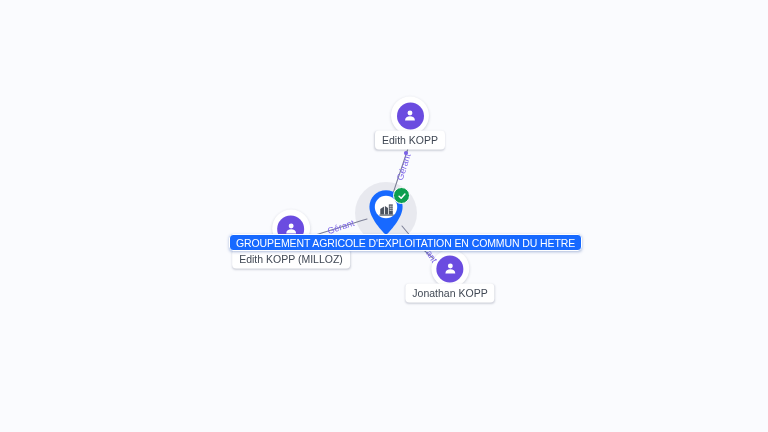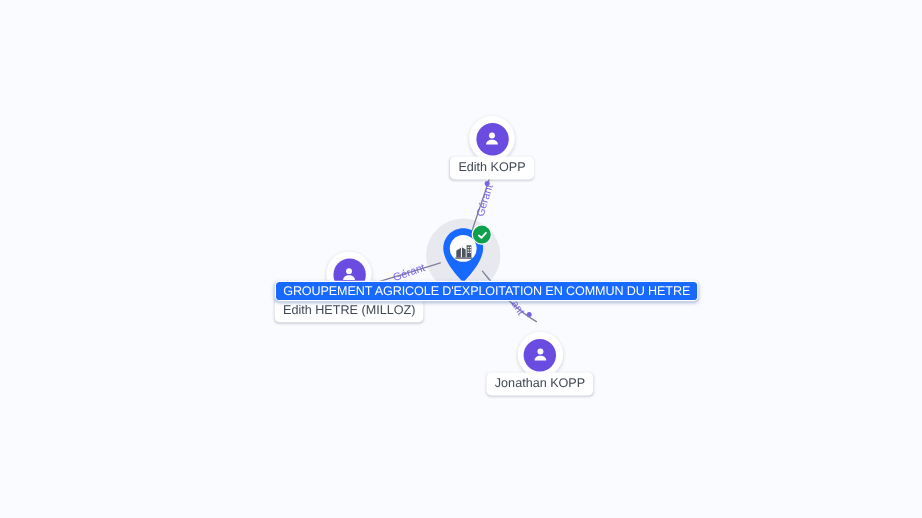--- a/index.html
+++ b/index.html
@@ -183,36 +183,36 @@
 
   <div class="node" style="left:291px; top:239px;">
     <div class="person-ring">
       <div class="person-avatar">
         <svg width="16" height="16" viewBox="0 0 24 24" fill="#ffffff">
           <circle cx="12" cy="8.2" r="3.7"></circle>
           <path d="M4.6 19.4c0-3.8 3.3-6.1 7.4-6.1s7.4 2.3 7.4 6.1z"></path>
         </svg>
       </div>
     </div>
-    <div class="node-label" style="margin-top:2px;">Edith HETRE (MILLOZ)</div>
+    <div class="node-label" style="margin-top:2px;">Edith KOPP (MILLOZ)</div>
   </div>
 
   <div class="node" style="left:410px; top:123px;">
     <div class="person-ring">
       <div class="person-avatar">
         <svg width="16" height="16" viewBox="0 0 24 24" fill="#ffffff">
           <circle cx="12" cy="8.2" r="3.7"></circle>
           <path d="M4.6 19.4c0-3.8 3.3-6.1 7.4-6.1s7.4 2.3 7.4 6.1z"></path>
         </svg>
       </div>
     </div>
     <div class="node-label">Edith KOPP</div>
   </div>
 
-  <div class="node" style="left:450px; top:303px;">
+  <div class="node" style="left:450px; top:276px;">
     <div class="person-ring">
       <div class="person-avatar">
         <svg width="16" height="16" viewBox="0 0 24 24" fill="#ffffff">
           <circle cx="12" cy="8.2" r="3.7"></circle>
           <path d="M4.6 19.4c0-3.8 3.3-6.1 7.4-6.1s7.4 2.3 7.4 6.1z"></path>
         </svg>
       </div>
     </div>
     <div class="node-label">Jonathan KOPP</div>
   </div>

